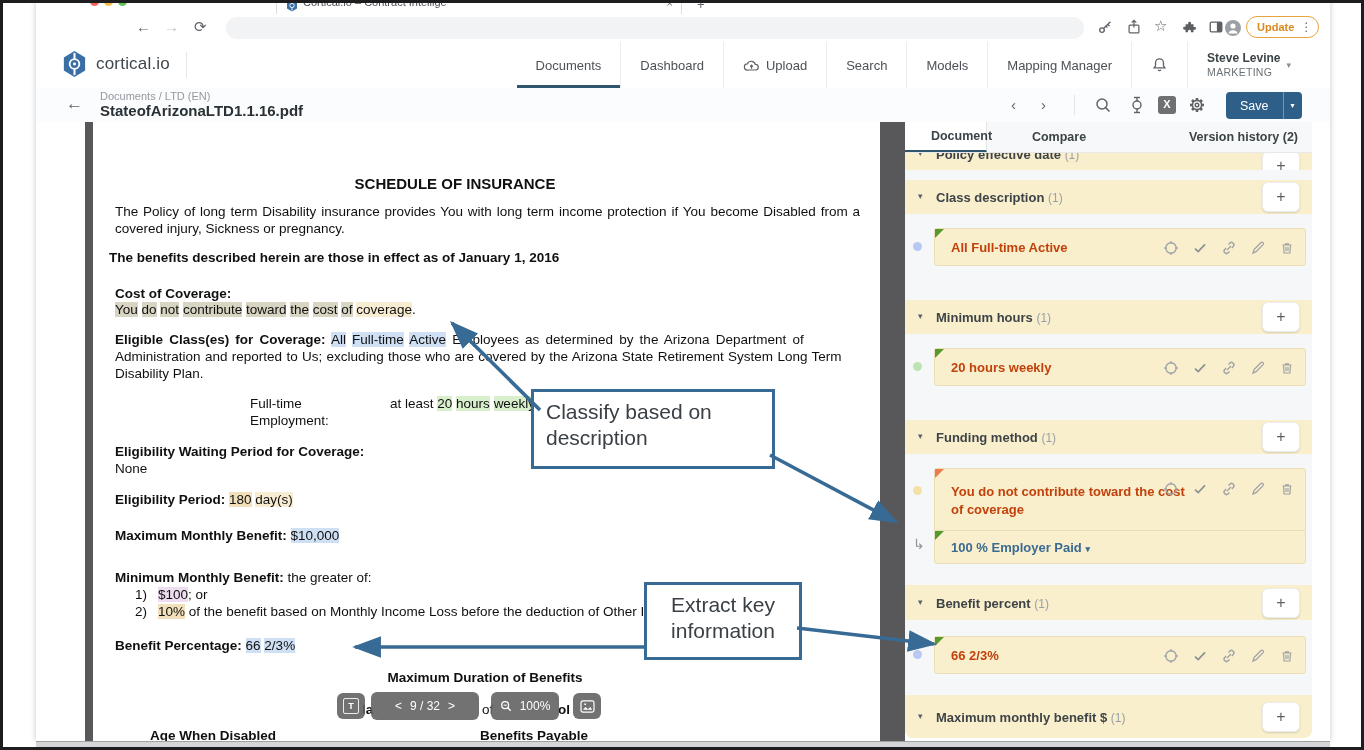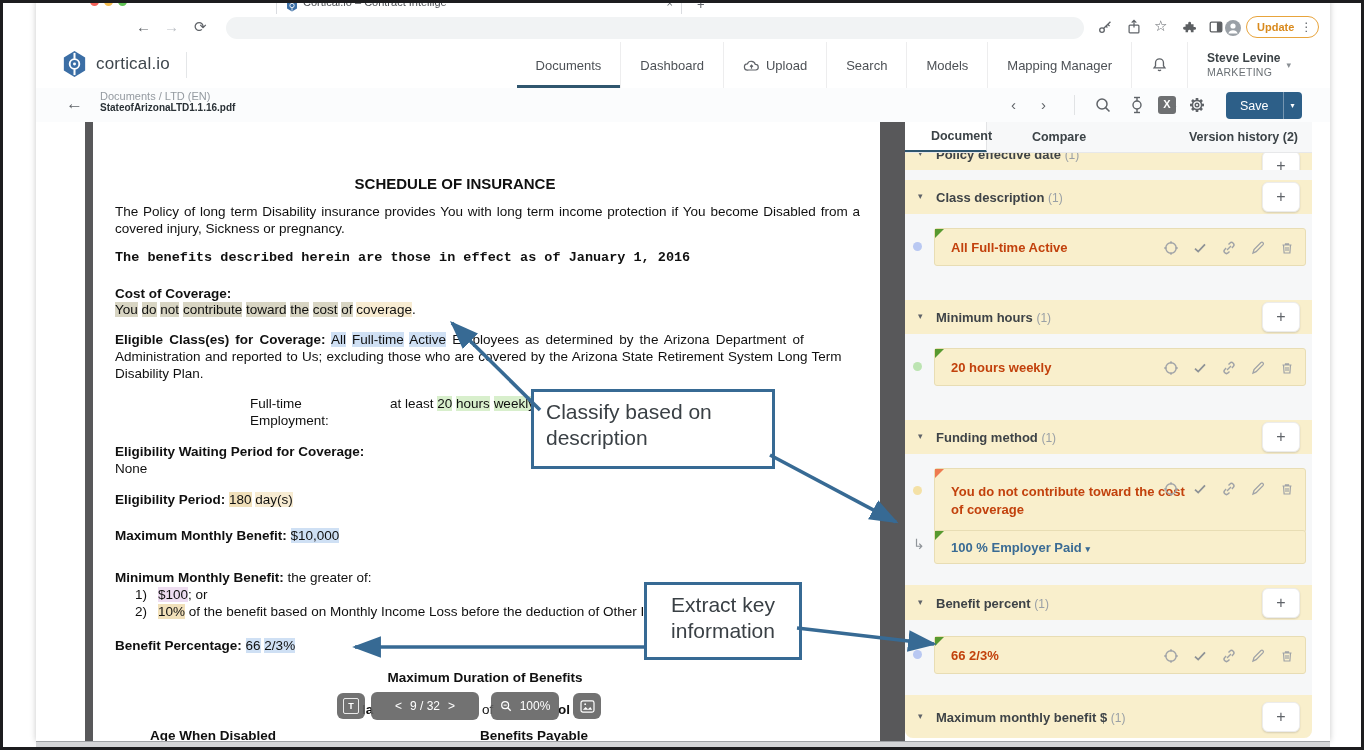--- a/index.html
+++ b/index.html
@@ -38,21 +38,21 @@
   .navitem.first{border-left:none;}
   .nav-underline{position:absolute;left:0;right:0;bottom:0;height:3px;background:#30566e;}
   .userblock{display:flex;flex-direction:column;justify-content:space-between;line-height:1.15;}
   .username{font-size:12px;font-weight:700;color:#3c4347;}
   .userrole{font-size:10.5px;color:#6b7176;letter-spacing:.3px;}
   .caret{font-size:9px;color:#8a8f94;}
   
   .docbar{position:absolute;left:36px;top:88px;width:1294px;height:34px;background:#fbfcfd;z-index:5;}
   .backarrow{position:absolute;left:30px;top:6px;font-size:17px;color:#5f6368;}
   .crumbs{position:absolute;left:64px;top:2px;font-size:11px;color:#949aa0;}
-  .fname{position:absolute;left:64px;top:14px;font-size:10px;font-weight:700;color:#2a3136;}
+  .fname{position:absolute;left:64px;top:14px;font-size:15px;font-weight:700;color:#2a3136;}
   .tool-glyph{position:absolute;top:8px;font-size:15px;color:#5f6368;}
   .vline{position:absolute;top:7px;width:1px;height:20px;background:#e1e3e5;}
   .savebtn{position:absolute;left:1190px;top:4px;height:27px;display:flex;border-radius:4px;overflow:hidden;}
   .save-main{background:#2d5f88;color:#fff;font-size:12.5px;display:flex;align-items:center;padding:0 14px;}
   .save-caret{background:#2d5f88;border-left:1px solid rgba(255,255,255,.35);color:#fff;display:flex;
               align-items:center;padding:0 7px;font-size:8px;}
   
   .viewer{position:absolute;left:85px;top:122px;width:820px;height:619px;background:#58585a;z-index:5;}
   .page{position:absolute;left:93px;top:122px;width:787px;height:619px;background:#fff;overflow:hidden;z-index:6;}
   .ln{position:absolute;font-size:13.5px;color:#101010;white-space:nowrap;line-height:16px;}
@@ -271,21 +271,21 @@
     <div class="savebtn">
       <div class="save-main">Save</div>
       <div class="save-caret">▾</div>
     </div>
   </div>
 
   <div class="viewer"></div>
   <div class="page">
     <div class="ln b ctr" style="left:22px;top:54px;width:680px;font-size:15px;">SCHEDULE OF INSURANCE</div>
     <div class="para" style="left:22px;top:81px;width:745px;">The Policy of long term Disability insurance provides You with long term income protection if You become Disabled from a covered injury, Sickness or pregnancy.</div>
-    <div class="ln b" style="left:22px;top:128px;font-family:Liberation Mono, monospace;">The benefits described herein are those in effect as of January 1, 2016</div>
+    <div class="ln b" style="left:16px;top:128px;">The benefits described herein are those in effect as of January 1, 2016</div>
     <div class="ln b" style="left:22px;top:164px;">Cost of Coverage:</div>
     <div class="ln" style="left:22px;top:180px;"><span class="hl-sage">You</span><span> </span><span class="hl-sage">do</span><span> </span><span class="hl-sage">not</span><span> </span><span class="hl-sage">contribute</span><span> </span><span class="hl-sage">toward</span><span> </span><span class="hl-sage">the</span><span> </span><span class="hl-sage">cost</span><span> </span><span class="hl-sage">of</span><span> </span><span class="hl-cream">coverage</span><span>.</span></div>
     <div class="ln js1" style="left:22px;top:210px;"><span class="b">Eligible Class(es) for Coverage:</span><span> </span><span class="hl-blue">All</span><span> </span><span class="hl-blue">Full-time</span><span> </span><span class="hl-blue">Active</span><span> Employees as determined by the Arizona Department of</span></div>
     <div class="ln js2" style="left:22px;top:227px;">Administration and reported to Us; excluding those who are covered by the Arizona State Retirement System Long Term</div>
     <div class="ln" style="left:22px;top:244px;">Disability Plan.</div>
     <div class="ln" style="left:157px;top:274px;">Full-time</div>
     <div class="ln" style="left:157px;top:291px;">Employment:</div>
     <div class="ln" style="left:297px;top:274px;"><span>at least </span><span class="hl-green">20</span><span> </span><span class="hl-green">hours</span><span> </span><span class="hl-green">weekly</span></div>
     <div class="ln b" style="left:22px;top:322px;">Eligibility Waiting Period for Coverage:</div>
     <div class="ln" style="left:22px;top:339px;">None</div>

